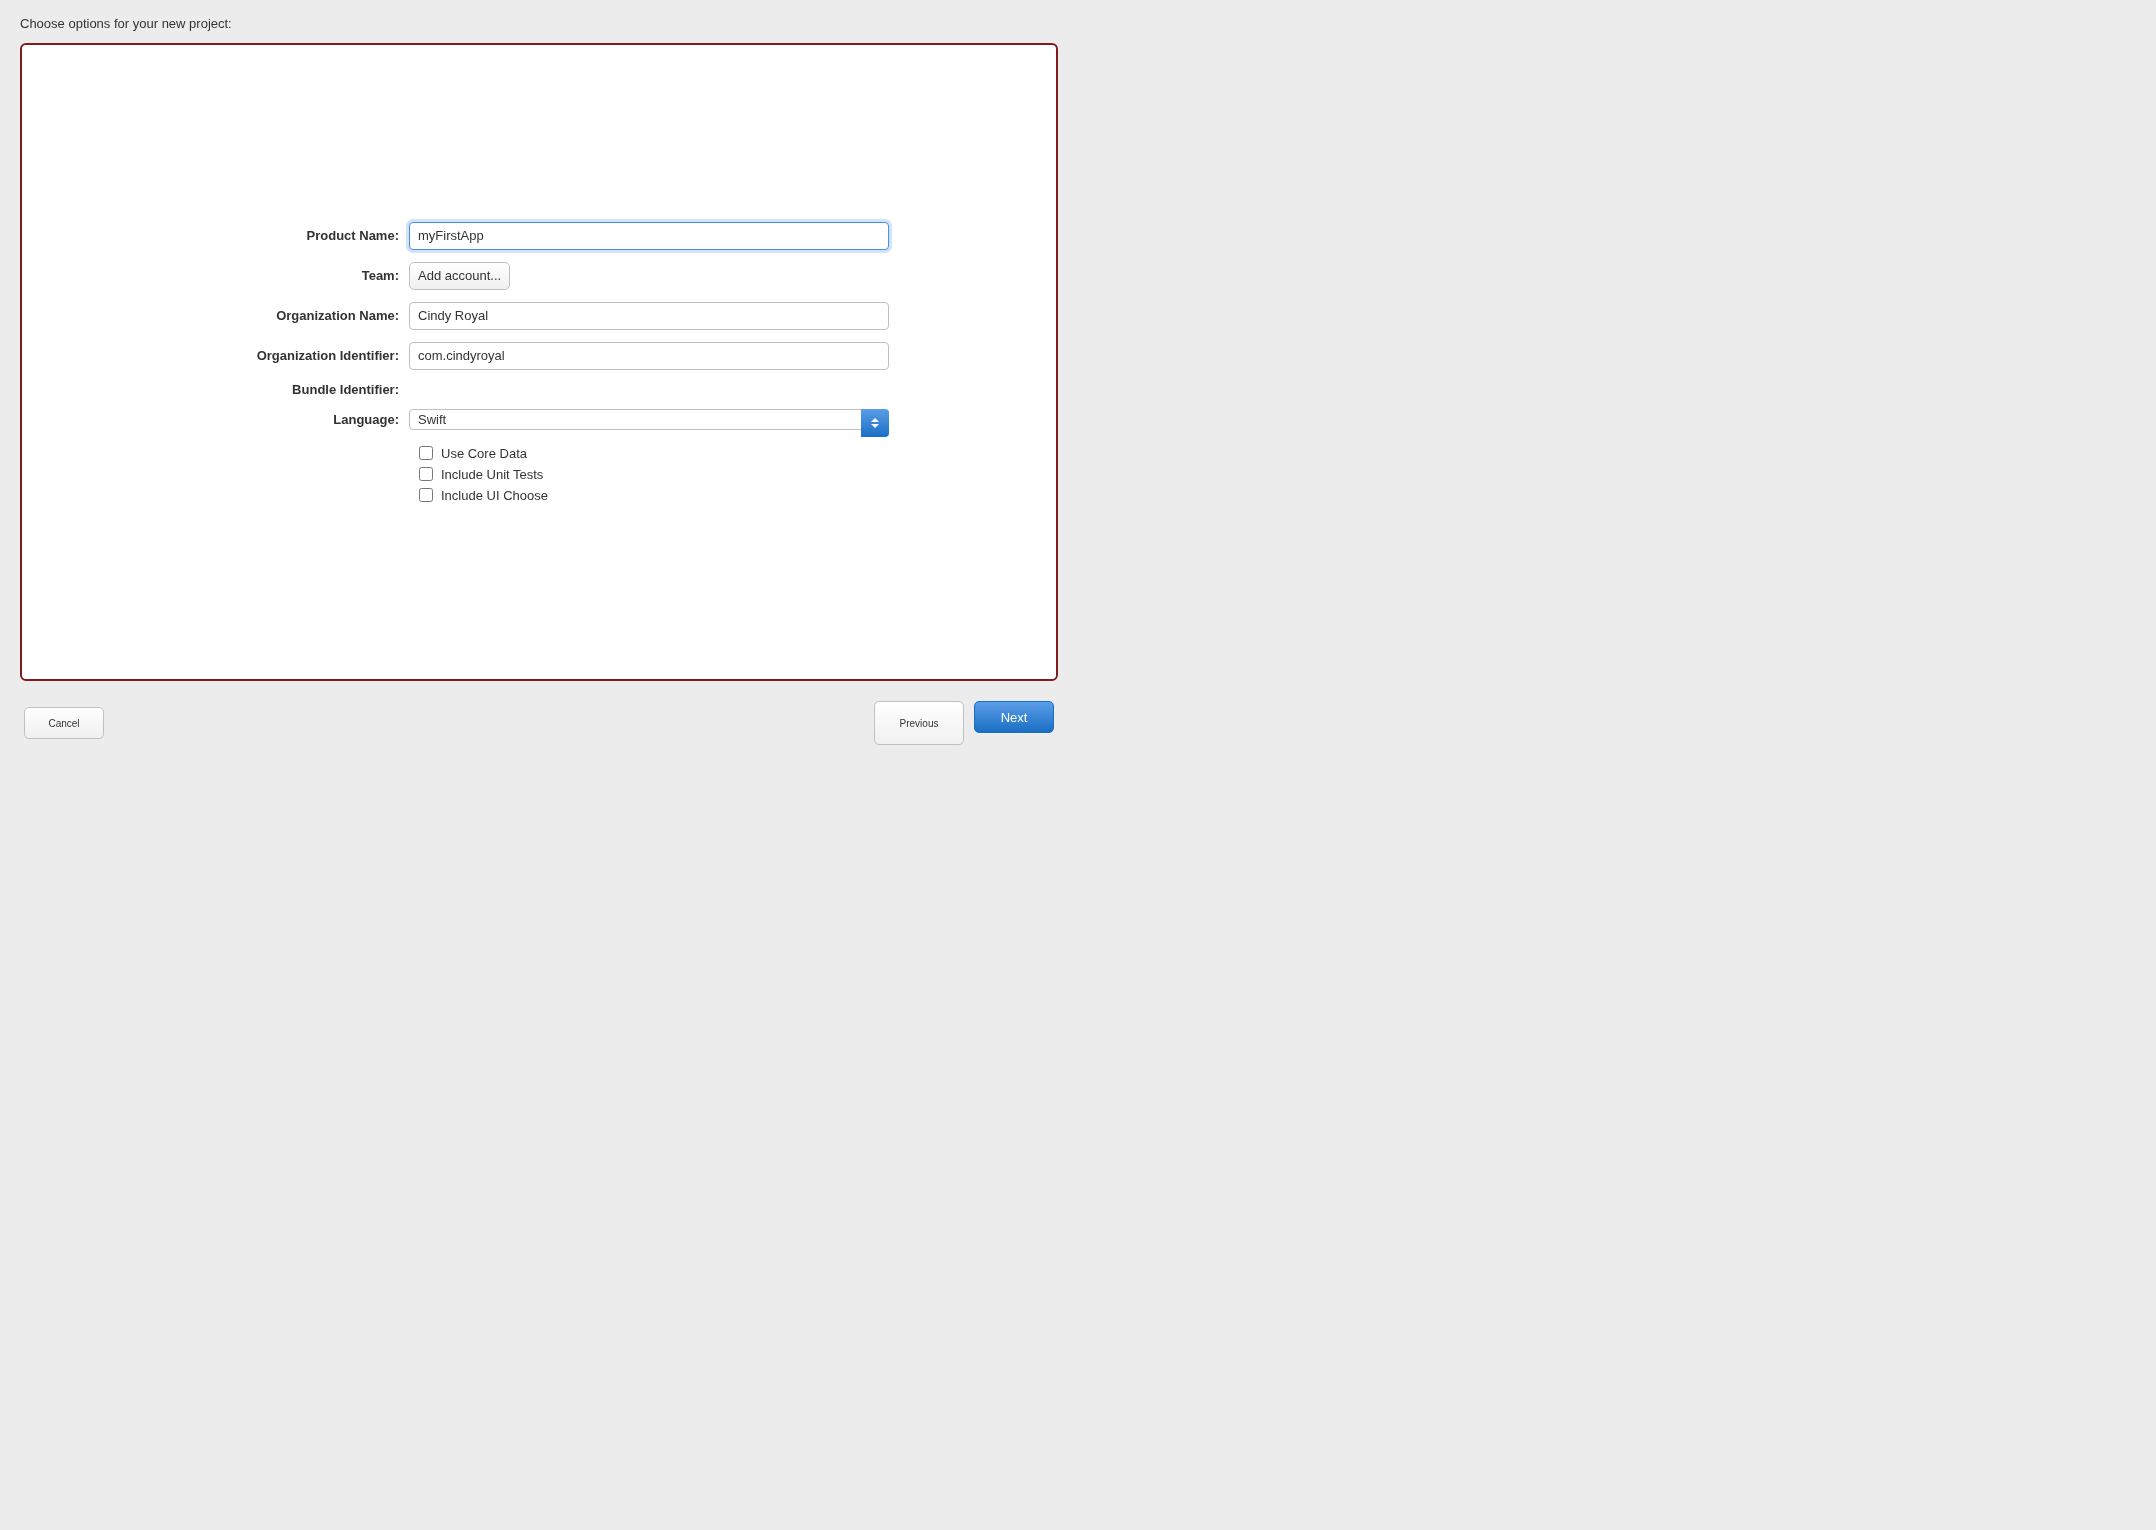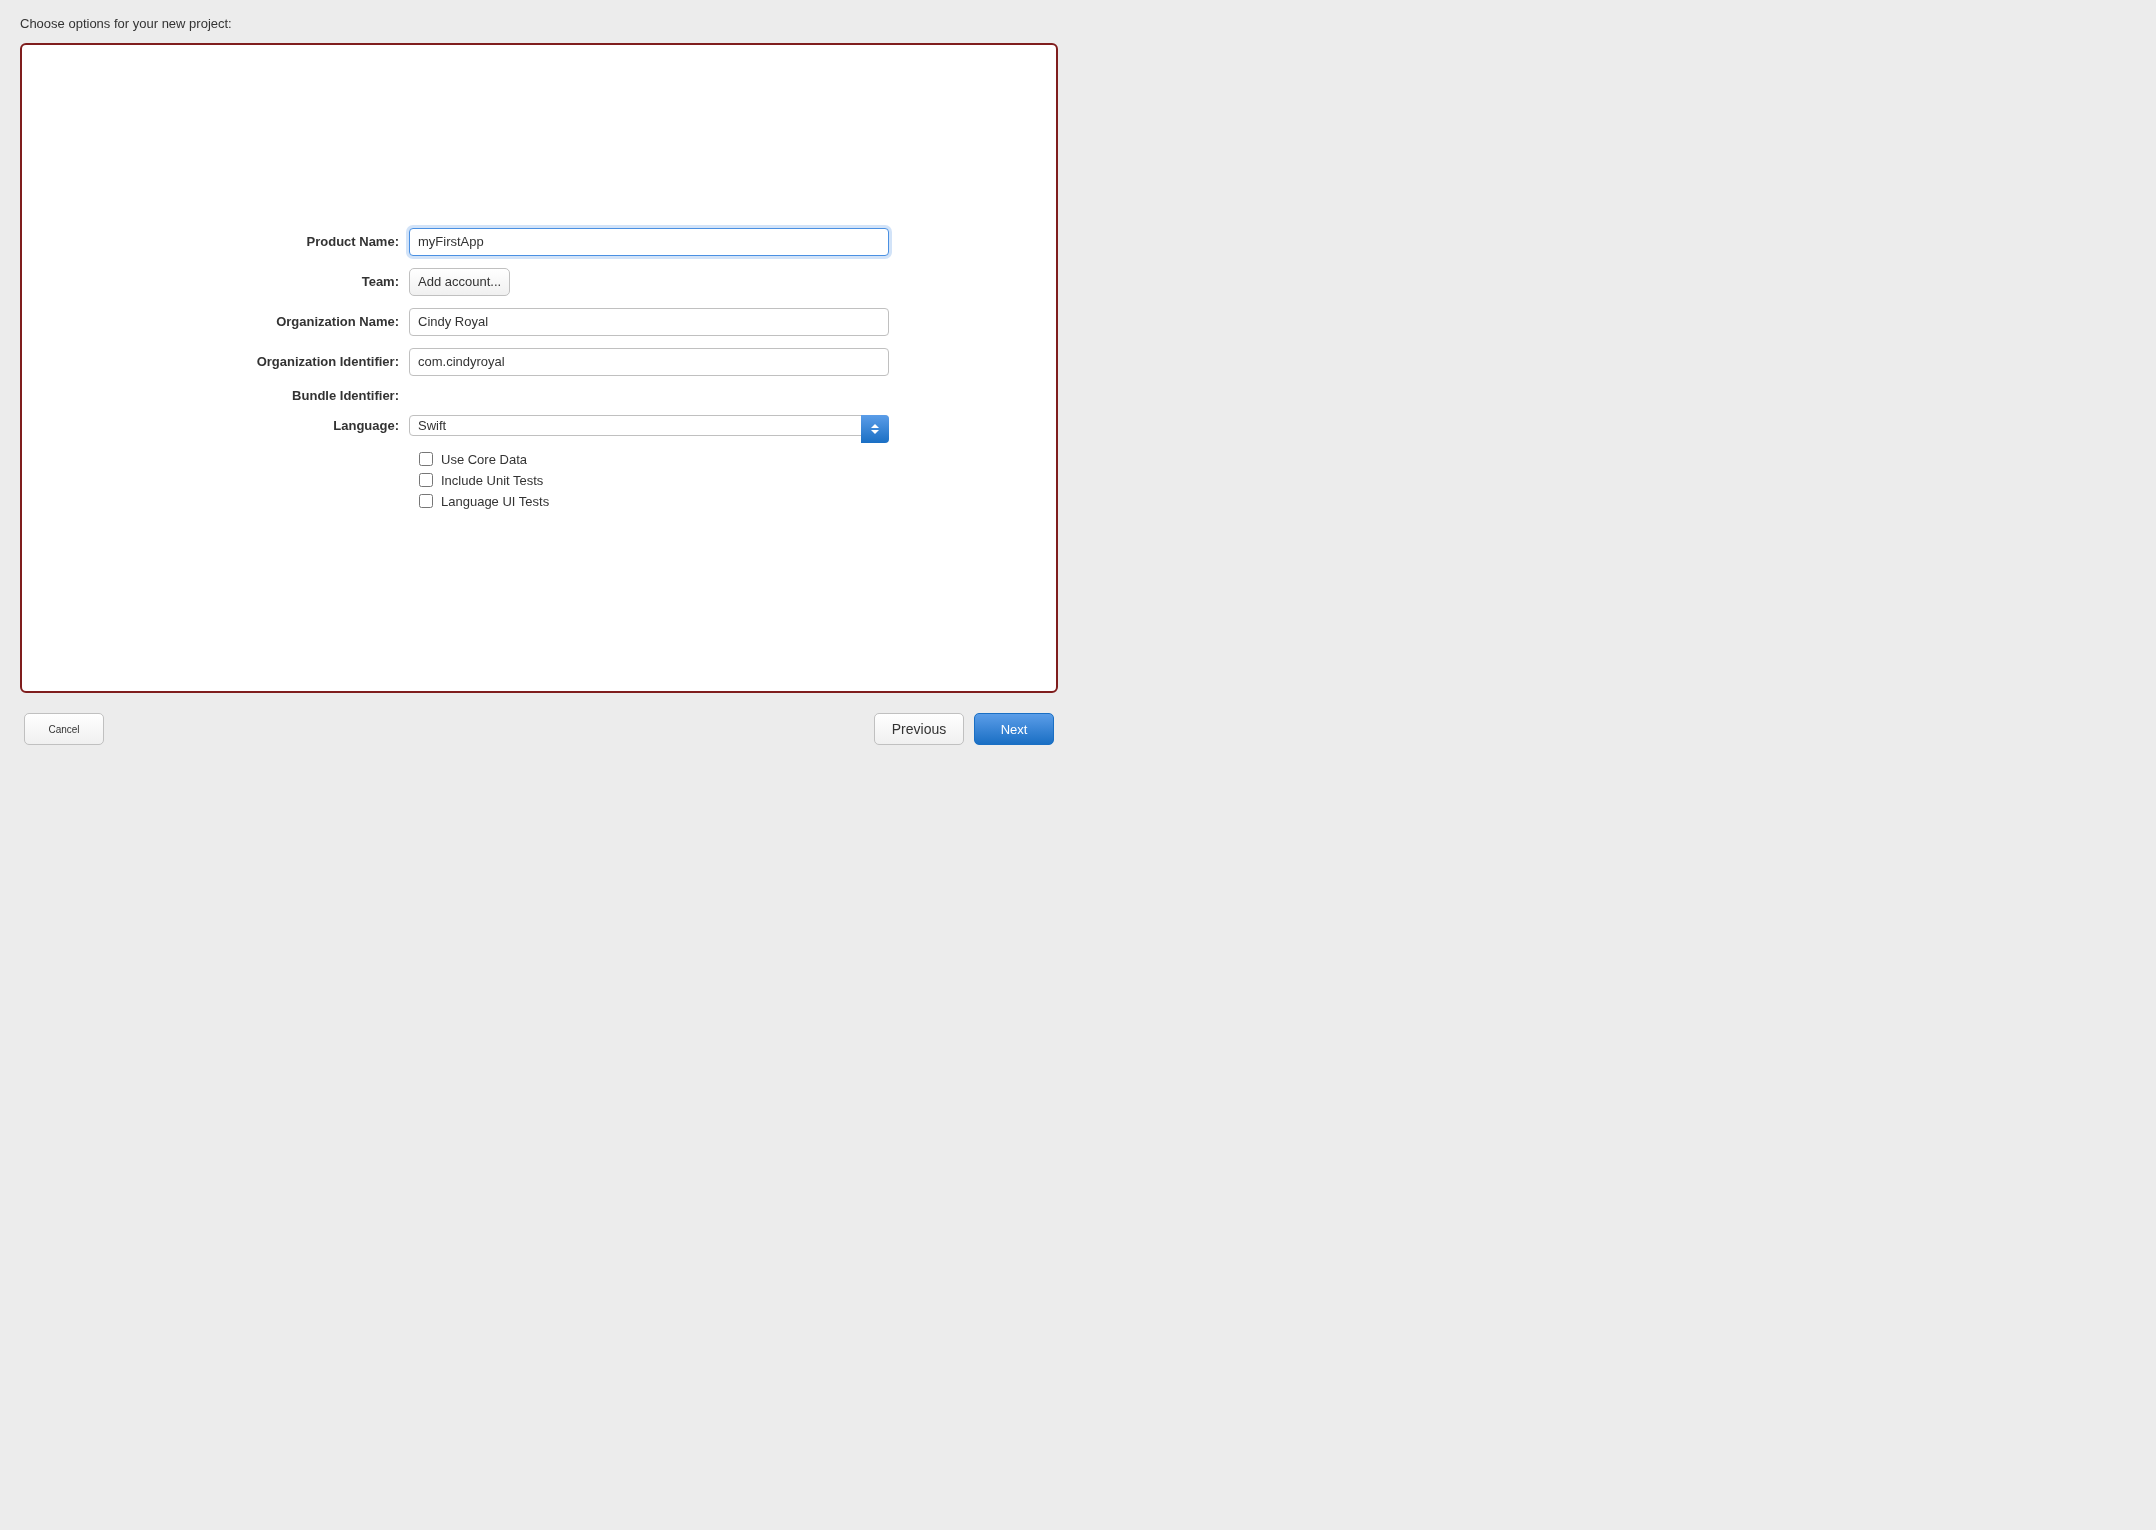--- a/index.html
+++ b/index.html
@@ -205,27 +205,27 @@
       padding: 0 16px;
       background: linear-gradient(to bottom, #ffffff, #f0f0f0);
       border: 1px solid #c0c0c0;
       border-radius: 5px;
       font-size: 10px;
       color: #333;
       cursor: pointer;
     }
 
     .btn-previous {
-      height: 32px;
+      height: 44px;
       min-width: 90px;
       padding: 0 16px;
       background: linear-gradient(to bottom, #ffffff, #f0f0f0);
       border: 1px solid #c0c0c0;
       border-radius: 5px;
-      font-size: 14px;
+      font-size: 10px;
       color: #333;
       cursor: pointer;
     }
 
     .btn-next {
       height: 32px;
       min-width: 80px;
       padding: 0 20px;
       background: linear-gradient(to bottom, #5b9de8, #1a6fc4);
       border: 1px solid #1a6fc4;
@@ -296,21 +296,21 @@
       <div class="checkbox-row">
         <input type="checkbox" class="checkbox-input" style="">
         <span class="checkbox-label">Use Core Data</span>
       </div>
       <div class="checkbox-row">
         <input type="checkbox" class="checkbox-input" style="">
         <span class="checkbox-label">Include Unit Tests</span>
       </div>
       <div class="checkbox-row">
         <input type="checkbox" class="checkbox-input" style="">
-        <span class="checkbox-label">Language UI Tests</span>
+        <span class="checkbox-label">Include UI Choose</span>
       </div>
     </div>
 
   </div>
 </div>
 
 <div class="footer">
   <div class="footer-left">
     <button class="btn-cancel">Cancel</button>
   </div>

